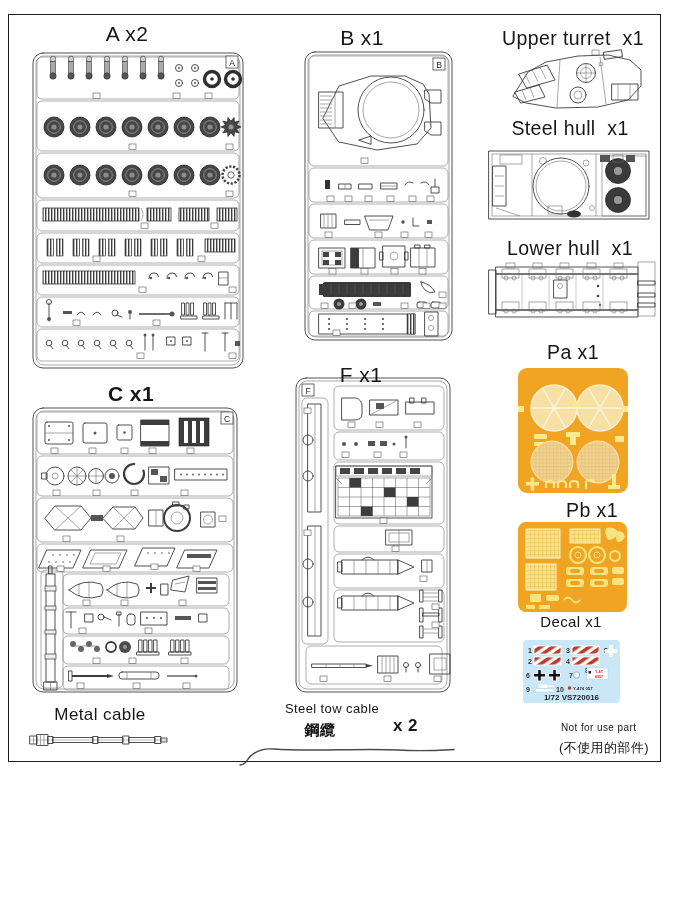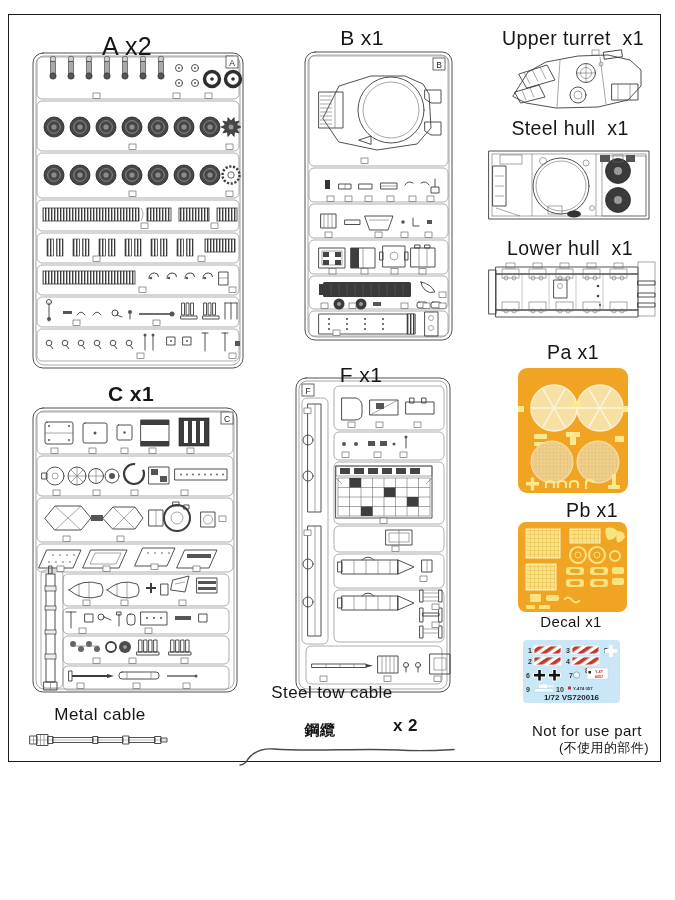--- a/index.html
+++ b/index.html
@@ -945,29 +945,29 @@
       <rect x="99" y="4.5" width="26" height="5" class="ln"></rect>
       <rect x="125" y="3.5" width="6" height="7" class="ln"></rect>
       <rect x="131" y="5" width="6" height="4" class="ln"></rect>
     </g>
 
     <g>
       <path d="M246,762 q-3,3 -6,3 M246,762 C252,752 262,748 274,749 C310,752 360,748 398,750 C424,751.5 444,750 454,749.5" stroke="#4a4a4a" stroke-width="1.4" fill="none" stroke-linecap="round"></path>
     </g>
   </svg>
 
-  <div class="t" style="left:127px;top:32px;font-size:25px;">A x2</div>
+  <div class="t" style="left:127px;top:22px;font-size:21px;">A x2</div>
   <div class="t" style="left:362px;top:26px;font-size:21px;">B x1</div>
   <div class="t" style="left:573px;top:27px;font-size:19.5px;">Upper turret  x1</div>
   <div class="t" style="left:570px;top:117px;font-size:19.5px;">Steel hull  x1</div>
   <div class="t" style="left:570px;top:237px;font-size:19.5px;">Lower hull  x1</div>
   <div class="t" style="left:573px;top:341px;font-size:19.5px;">Pa x1</div>
   <div class="t" style="left:361px;top:351px;font-size:21px;margin-top:12px;">F x1</div>
   <div class="t" style="left:131px;top:382px;font-size:21px;font-weight:bold;">C x1</div>
   <div class="t" style="left:572px;top:499px;font-size:19.5px;margin-left:20px;">Pb x1</div>
   <div class="t" style="left:571px;top:613px;font-size:15px;">Decal x1</div>
   <div class="t" style="left:100px;top:705px;font-size:17px;">Metal cable</div>
-  <div class="t" style="left:332px;top:683px;font-size:17px;">Steel tow cable</div>
+  <div class="t" style="left:332px;top:701px;font-size:13px;">Steel tow cable</div>
   <div class="t" style="left:320px;top:721px;font-size:15px;font-weight:bold;">鋼纜</div>
   <div class="t left" style="left:393px;top:716px;font-size:17px;font-weight:bold;">x 2</div>
-  <div class="t left" style="left:532px;top:722px;font-size:15px;">Not for use part</div>
+  <div class="t left" style="left:561px;top:722px;font-size:10px;">Not for use part</div>
   <div class="t left" style="left:559px;top:739px;font-size:13px;">(不使用的部件)</div>
 </div>
 
 </body></html>

